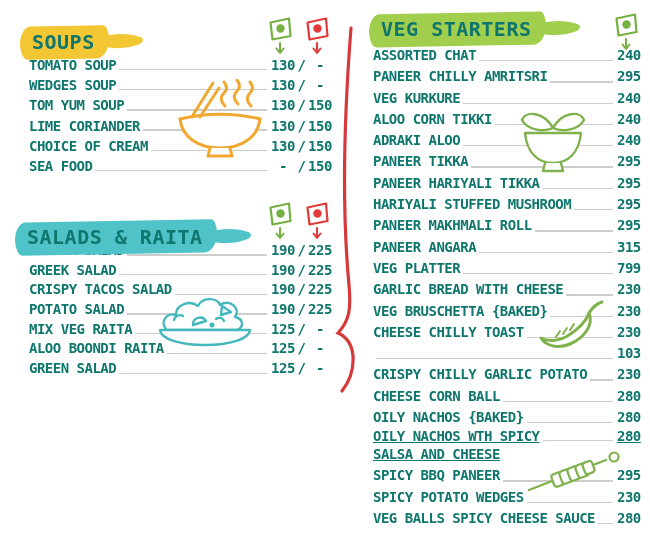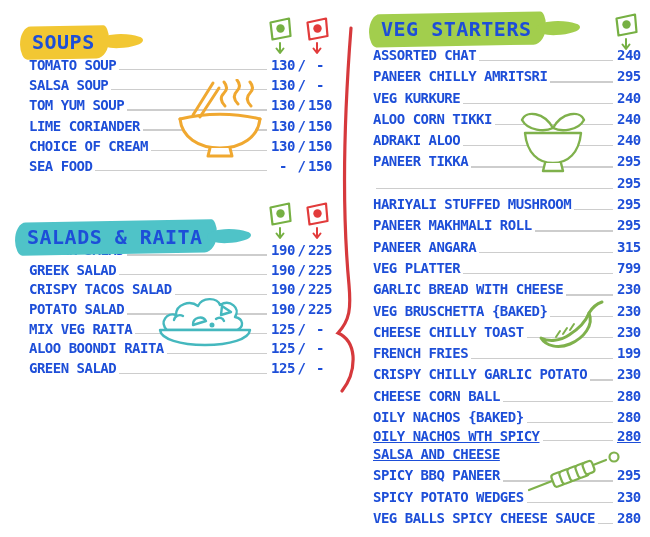--- a/index.html
+++ b/index.html
@@ -1,19 +1,19 @@
 <!DOCTYPE html>
 <html><head>
 <meta charset="utf-8">
 <style>
   html,body{margin:0;padding:0;}
   .canvas{
     position:relative;width:650px;height:537px;background:#ffffff;overflow:hidden;
     font-family:"DejaVu Sans Mono","Liberation Mono",monospace;
-    font-weight:bold;color:#1d4ed8;
+    font-weight:bold;color:#0f766e;
   }
   
   .hdr{position:absolute;font-size:20px;line-height:22px;letter-spacing:0.5px;z-index:2;white-space:pre;}
   .hdr::before{content:"";position:absolute;left:-12px;right:-14px;top:-5px;bottom:-6px;
     background:var(--bc);z-index:-1;border-radius:12px 6px 14px 8px/60% 45% 65% 50%;transform:rotate(-1deg);}
   .hdr::after{content:"";position:absolute;top:15%;right:-48px;width:44px;height:62%;
     background:var(--bc);z-index:-1;border-radius:40% 60% 55% 45%/50%;transform:rotate(-2.5deg);}
   #hdr-soups{left:32px;top:31px;--bc:#F2C733;}
   #hdr-salads{left:27px;top:226px;--bc:#4FC3C8;}
   #hdr-starters{left:381px;top:18px;--bc:#A2CE4D;}
@@ -88,21 +88,21 @@
   <div class="rows" id="rows-soups">
       <div class="row">
         <div class="line">
           <span class="iname">TOMATO SOUP</span>
           <span class="leader"></span>
           <span class="price2"><span class="pv">130</span><span class="psep">/</span><span class="pn">-</span></span>
         </div>
       </div>
       <div class="row">
         <div class="line">
-          <span class="iname">SALSA SOUP</span>
+          <span class="iname">WEDGES SOUP</span>
           <span class="leader"></span>
           <span class="price2"><span class="pv">130</span><span class="psep">/</span><span class="pn">-</span></span>
         </div>
       </div>
       <div class="row">
         <div class="line">
           <span class="iname">TOM YUM SOUP</span>
           <span class="leader"></span>
           <span class="price2"><span class="pv">130</span><span class="psep">/</span><span class="pn">150</span></span>
         </div>
@@ -218,20 +218,21 @@
       </div>
       <div class="row">
         <div class="line">
           <span class="iname">PANEER TIKKA</span>
           <span class="leader"></span>
           <span class="price1">295</span>
         </div>
       </div>
       <div class="row">
         <div class="line">
+          <span class="iname">PANEER HARIYALI TIKKA</span>
           <span class="leader"></span>
           <span class="price1">295</span>
         </div>
       </div>
       <div class="row">
         <div class="line">
           <span class="iname">HARIYALI STUFFED MUSHROOM</span>
           <span class="leader"></span>
           <span class="price1">295</span>
         </div>
@@ -273,23 +274,22 @@
       </div>
       <div class="row">
         <div class="line">
           <span class="iname">CHEESE CHILLY TOAST</span>
           <span class="leader"></span>
           <span class="price1">230</span>
         </div>
       </div>
       <div class="row">
         <div class="line">
-          <span class="iname">FRENCH FRIES</span>
-          <span class="leader"></span>
-          <span class="price1">199</span>
+          <span class="leader"></span>
+          <span class="price1">103</span>
         </div>
       </div>
       <div class="row">
         <div class="line">
           <span class="iname">CRISPY CHILLY GARLIC POTATO</span>
           <span class="leader"></span>
           <span class="price1">230</span>
         </div>
       </div>
       <div class="row">

